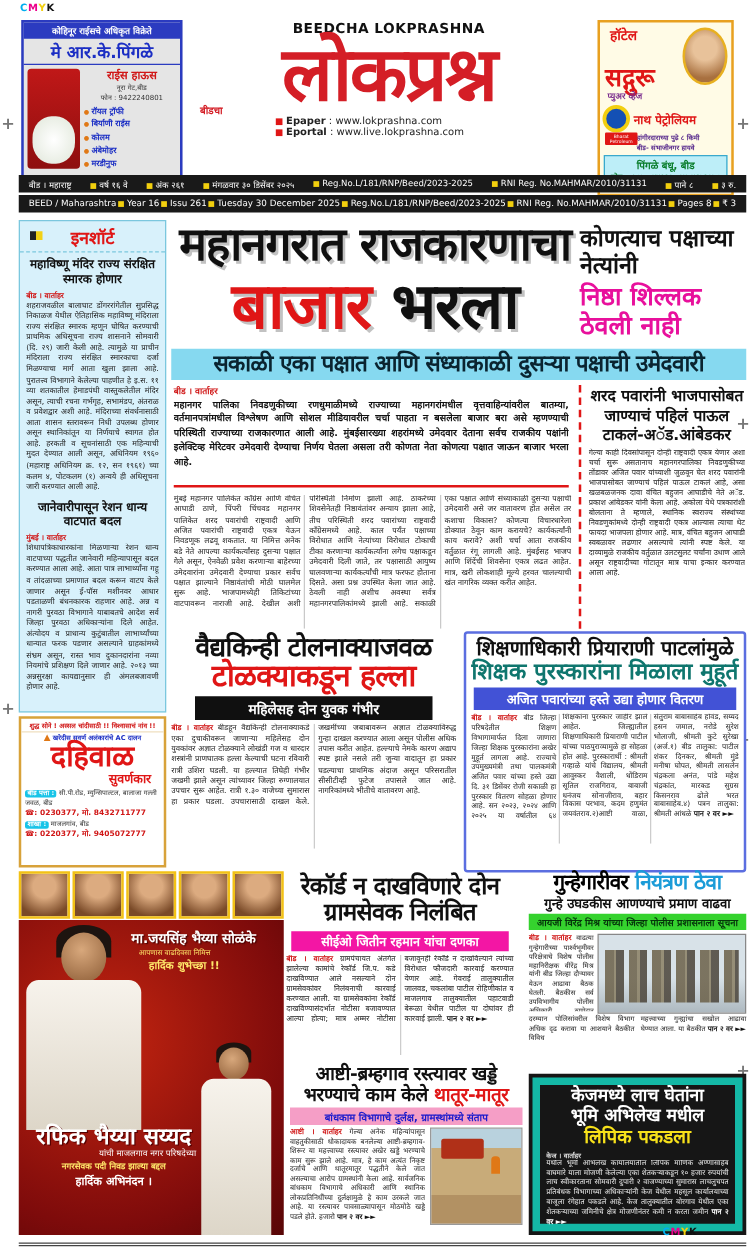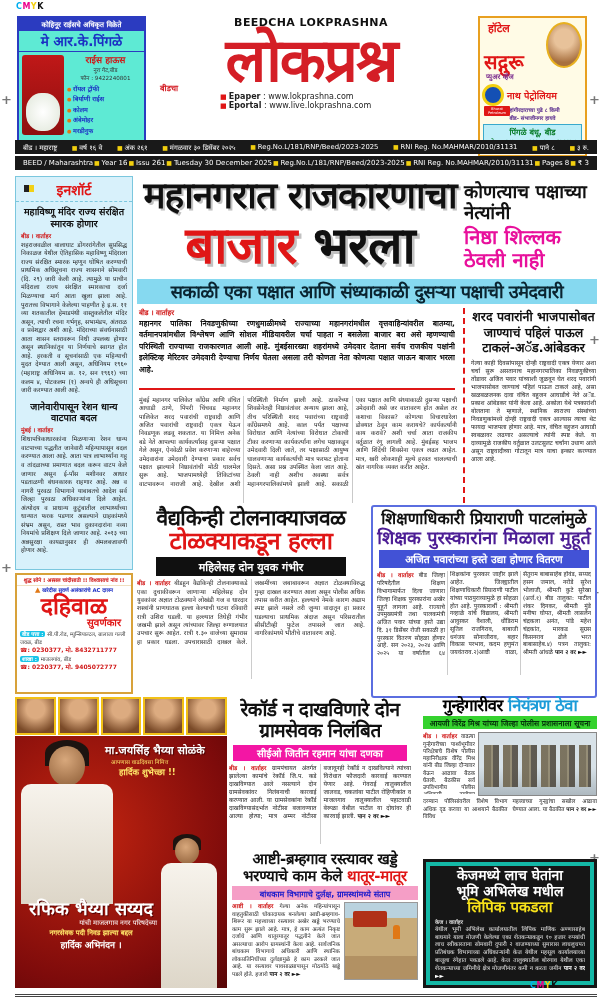--- a/index.html
+++ b/index.html
@@ -6,21 +6,21 @@
   .page{position:relative;width:600px;height:1000px;background:#fff;margin:0 auto;overflow:hidden;}
   .abs{position:absolute;}
   .clip{overflow:hidden;}
   .red{color:#e01616;}
   .jc{text-align:justify;}
   
   .reg{position:absolute;color:#777;font-size:13px;font-weight:bold;}
   .cmyk{font-size:8px;font-weight:bold;letter-spacing:.5px;}
   .cmyk .c{color:#00aeef}.cmyk .m{color:#ec008c}.cmyk .y{color:#f2cf0e}.cmyk .k{color:#111}
   
-  #ad-left{left:17px;top:16px;width:125px;height:126px;border:2px solid #2b3bc0;background:#5eead4;}
+  #ad-left{left:17px;top:16px;width:125px;height:126px;border:2px solid #2b3bc0;background:#e5e5e5;}
   .al-top{background:#2b3bc0;color:#fff;font-size:7px;text-align:center;padding:2px 0;font-weight:bold;}
   .al-name{color:#1b2ec4;font-weight:bold;font-size:13.5px;text-align:center;padding:1px 0;border-bottom:1px solid #2b3bc0;}
   .al-body{display:flex;}
   .al-bag{width:42px;height:80px;margin:3px;background:linear-gradient(#c01818,#8e0f0f);border-radius:3px;position:relative;}
   .al-bag::after{content:"";position:absolute;left:4px;bottom:4px;width:34px;height:38px;background:radial-gradient(#fff,#dfe6d8);border-radius:45%;}
   .al-right{flex:1;padding-top:1px;}
   .al-shop{color:#d01616;font-weight:bold;font-size:9px;text-align:center;}
   .al-addr{font-size:5.6px;text-align:center;color:#333;}
   .al-items div{color:#1b2ec4;font-weight:bold;font-size:6.4px;padding-top:1.5px;}
   .al-items div::before{content:"● ";color:#e07816;font-size:5px;}
@@ -75,21 +75,21 @@
   
   #toll{left:137px;top:507px;width:228px;height:190px;}
   .tl-h1{font-size:21px;font-weight:900;text-align:center;color:#101010;letter-spacing:-0.5px;line-height:1.05;}
   .tl-h2{font-size:24px;font-weight:900;text-align:center;color:#e01616;letter-spacing:-0.5px;line-height:1.05;}
   .tl-strap{margin:3px auto 3px;width:190px;background:#101010;color:#fff;font-size:11px;font-weight:bold;text-align:center;padding:2px 0;}
   .tl-cols{column-count:2;column-gap:7px;column-rule:1px solid #ccc;font-size:6.2px;line-height:1.35;height:100px;color:#222;}
   .dl-red{color:#d01616;font-size:6px;font-weight:bold;}
   
   #teacher{left:371px;top:505px;width:226px;height:193px;border:2px solid #5b6ee0;background:#fff;border-radius:3px;padding:3px 4px;box-sizing:border-box;}
   .tc-h1{font-size:16px;font-weight:900;text-align:center;color:#101010;line-height:1.1;}
-  .tc-h2{font-size:18px;font-weight:900;text-align:center;color:#4c1d95;line-height:1.1;}
+  .tc-h2{font-size:18px;font-weight:900;text-align:center;color:#0f766e;line-height:1.1;}
   .tc-strap{background:#4252d6;color:#fff;font-size:10.5px;font-weight:bold;text-align:center;margin:3px 2px;padding:2px 0;}
   .tc-cols{column-count:3;column-gap:5px;column-rule:1px solid #ccc;font-size:5.9px;line-height:1.32;height:104px;color:#222;}
   .more{font-weight:bold;color:#111;}
   
   #dahiwal{left:15px;top:573px;width:118px;height:121px;border:2px solid #d8a23a;background:#fff;text-align:center;box-sizing:border-box;}
   .dh-top{font-size:5.3px;color:#d01616;font-weight:bold;padding:1px 0;border-bottom:1px solid #f0e0c0;}
   .dh-ac{font-size:5.3px;color:#1b2ec4;font-weight:bold;}
   .dh-logo{color:#e07816;font-size:7px;}
   .dh-name{font-size:23px;color:#e01616;font-weight:900;line-height:1.05;}
   .dh-sub{font-size:10px;color:#e01616;font-weight:bold;text-align:right;padding-right:10px;margin-top:-3px;}
@@ -133,21 +133,21 @@
   #ashti{left:232px;top:851px;width:186px;height:141px;}
   .as-h1,.as-h2{font-size:15px;font-weight:900;text-align:center;color:#101010;line-height:1.1;letter-spacing:-0.3px;}
   .as-strap{background:#f59ec6;color:#1a1acc;font-size:8px;font-weight:bold;text-align:center;margin:2px 0;padding:1.5px 0;}
   .as-body{display:flex;gap:4px;margin-top:2px;}
   .as-col{flex:1;font-size:5.7px;line-height:1.32;color:#222;height:76px;}
   .as-photo{width:72px;height:76px;border:1px solid #999;background:linear-gradient(180deg,#b9d2de 0 20%,#c8ab79 20% 70%,#b29163 70%);position:relative;}
   .as-truck{position:absolute;left:8px;top:8px;width:34px;height:16px;background:#b03018;border-radius:2px;}
   .as-worker{position:absolute;left:48px;top:22px;width:7px;height:14px;background:#e07816;border-radius:3px 3px 0 0;}
   
   #kaj{left:423px;top:859px;width:174px;height:129px;background:#161616;box-sizing:border-box;padding:3px;}
-  .kj-inner{border:4px solid #14b8a6;height:100%;box-sizing:border-box;padding:2px 5px;}
+  .kj-inner{border:6px solid #14b8a6;height:100%;box-sizing:border-box;padding:2px 5px;}
   .kj-h1,.kj-h2{font-size:14px;font-weight:900;text-align:center;color:#fff;line-height:1.12;}
   .kj-h3{font-size:15px;font-weight:900;text-align:center;color:#f7e11a;line-height:1.1;}
   .kj-dl{font-size:5.4px;color:#ddd;font-weight:bold;margin-top:2px;}
   .kj-b{font-size:5.8px;line-height:1.35;color:#ededed;height:62px;}
   .kj-b .more{color:#fff;}
   #bottom-rule{position:absolute;left:15px;top:994px;width:582px;height:3px;border-top:1px solid #444;border-bottom:1px solid #444;box-sizing:border-box;}
 </style>
 </head>
 <body>
 
@@ -307,20 +307,21 @@
   </div>
 
   <div class="abs" id="record">
     <div class="rc-h"><span>रेकॉर्ड न दाखविणारे दोन</span><br><span>ग्रामसेवक निलंबित</span></div>
     <div class="rc-strap">सीईओ जितीन रहमान यांचा दणका</div>
     <div class="rc-cols jc clip"><span class="dl-red">बीड । वार्ताहर</span> <span>ग्रामपंचायत अंतर्गत झालेल्या कामांचे रेकॉर्ड जि.प. कडे दाखविण्यात आले नसल्याने दोन ग्रामसेवकांवर निलंबनाची कारवाई करण्यात आली. या ग्रामसेवकांना रेकॉर्ड दाखविण्यासंदर्भात नोटीसा बजावण्यात आल्या होत्या; मात्र अम्मर नोटीसा बजावूनही</span> <span>रेकॉर्ड न दाखविल्याने त्यांच्या विरोधात फौजदारी कारवाई करण्यात येणार आहे. गेवराई तालुक्यातील जालवड, चकलांबा पाटील रोहिणीकांत व माजलगाव तालुक्यातील पहाटवाडी बेरूळा येथील पाटील या दोघांवर ही कारवाई झाली. </span><span class="more">पान २ वर ►►</span></div>
   </div>
 
   <div class="abs" id="crime">
     <div class="cr-h"><span>गुन्हेगारीवर </span><span class="blue">नियंत्रण ठेवा</span></div>
+    <div class="cr-h2">गुन्हे उघडकीस आणण्याचे प्रमाण वाढवा</div>
     <div class="cr-strap">आयजी विरेंद्र मिश्र यांच्या जिल्हा पोलीस प्रशासनाला सूचना</div>
     <div class="cr-body">
       <div class="cr-col jc clip"><span class="dl-red">बीड । वार्ताहर</span> <span>वाढत्या गुन्हेगारीच्या पार्श्वभूमीवर परिक्षेत्राचे विशेष पोलीस महानिरीक्षक वीरेंद्र मिश्र यांनी बीड जिल्हा दौऱ्यावर येऊन आढावा बैठक घेतली. बैठकीस सर्व उपविभागीय पोलीस अधिकारी, ठाणेदार उपस्थित होते. गुन्हेगारीवर नियंत्रण ठेवण्याच्या सूचना दिल्या.</span></div>
       <div class="cr-photo"></div>
     </div>
     <div class="cr-caps">
       <div class="jc">दरम्यान पोलिसांवरील विशेष विभाग अधिक दृढ करावा या आशयाने बैठकीत विविध</div>
       <div class="jc"><span>महत्त्वाच्या गुन्ह्यांचा सखोल आढावा घेण्यात आला. या बैठकीत </span><span class="more">पान २ वर ►►</span></div>
     </div>
   </div>

